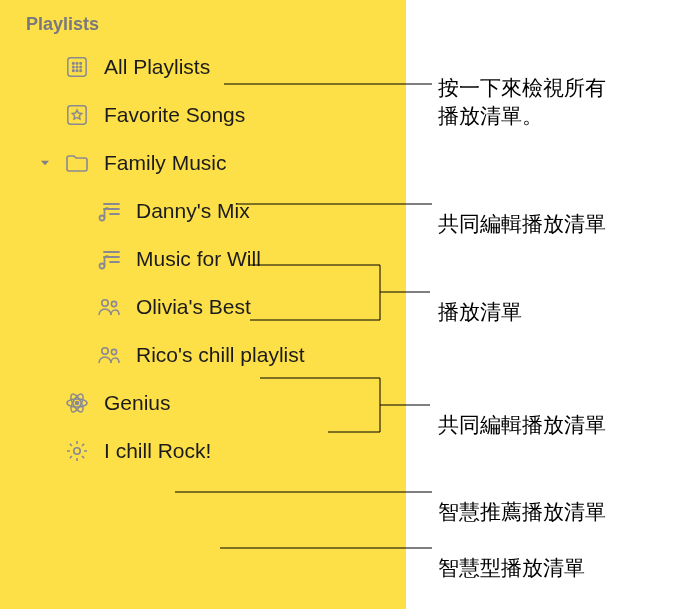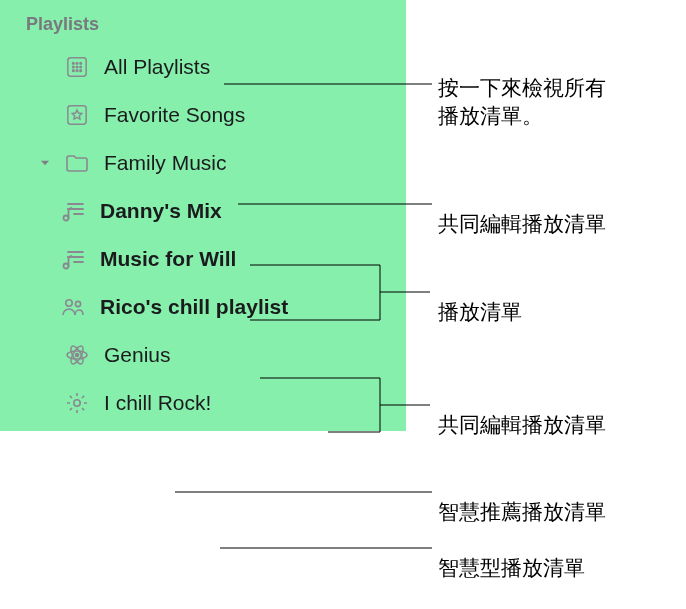--- a/index.html
+++ b/index.html
@@ -6,22 +6,22 @@
   body {
     font-family: -apple-system, BlinkMacSystemFont, "Helvetica Neue", Arial, sans-serif;
     width: 686px;
     height: 609px;
     background: #fff;
     position: relative;
     overflow: hidden;
   }
   .sidebar {
     width: 406px;
-    height: 431px;
-    background: #86efac;
+    height: 609px;
+    background: #fde047;
     padding: 14px 0 0 0;
     position: relative;
   }
   .section-header {
     font-size: 18px;
     font-weight: 600;
     color: #79787e;
     padding: 0 0 8px 26px;
   }
   .item {
@@ -30,21 +30,21 @@
     padding: 11px 0 11px 0;
     cursor: default;
   }
   .item-inner {
     display: flex;
     align-items: center;
     padding-left: 64px;
     text-align: center;
   }
   .item.has-chevron .item-inner { }
-  .item.nested .item-inner { padding-left: 60px; font-weight: bold; }
+  .item.nested .item-inner { padding-left: 96px; }
   .chevron {
     position: absolute;
     left: 38px;
     display: flex;
     align-items: center;
   }
   .icon {
     width: 26px;
     height: 26px;
     display: inline-flex;
@@ -159,20 +159,33 @@
             <line x1="7" y1="9" x2="22" y2="9"></line>
             <line x1="13" y1="14" x2="22" y2="14"></line>
           <circle cx="5" cy="18" r="2.5"></circle>
             <path d="M7.5 18V9l3-1"></path>
         </svg>
       </span>
       <span class="label">Music for Will</span>
     </div>
   </div>
 
+  <div class="item nested">
+    <div class="item-inner">
+      <span class="icon">
+        <svg width="24" height="22" viewBox="0 0 24 22" stroke="currentColor" stroke-width="1.6" fill="none">
+          <circle cx="8" cy="7" r="3.2"></circle>
+            <path d="M2 19c0-3.3 2.7-6 6-6s6 2.7 6 6"></path>
+          <circle cx="17" cy="8" r="2.6"></circle>
+            <path d="M14 19c0-2.8 1.8-5 4.2-5 2 0 3.8 1.6 3.8 5"></path>
+        </svg>
+      </span>
+      <span class="label">Olivia's Best</span>
+    </div>
+  </div>
 
   <div class="item nested">
     <div class="item-inner">
       <span class="icon">
         <svg width="24" height="22" viewBox="0 0 24 22" stroke="currentColor" stroke-width="1.6" fill="none">
           <circle cx="8" cy="7" r="3.2"></circle>
             <path d="M2 19c0-3.3 2.7-6 6-6s6 2.7 6 6"></path>
           <circle cx="17" cy="8" r="2.6"></circle>
             <path d="M14 19c0-2.8 1.8-5 4.2-5 2 0 3.8 1.6 3.8 5"></path>
         </svg>

